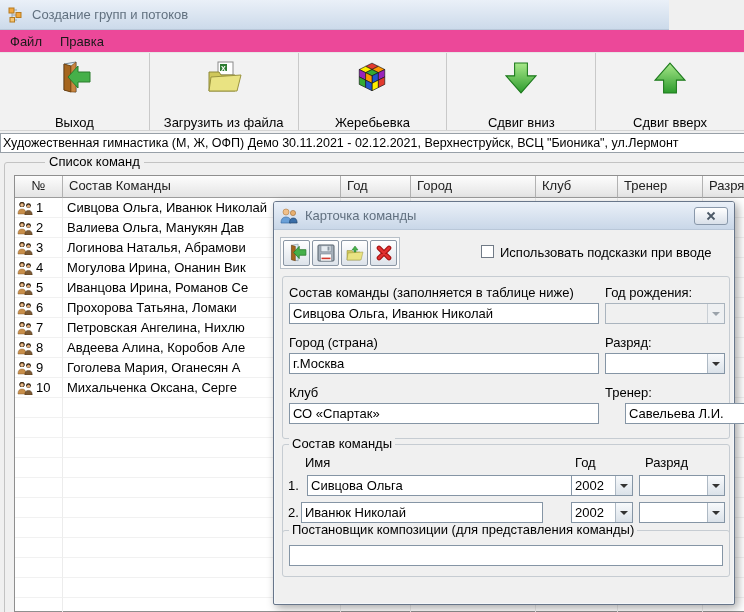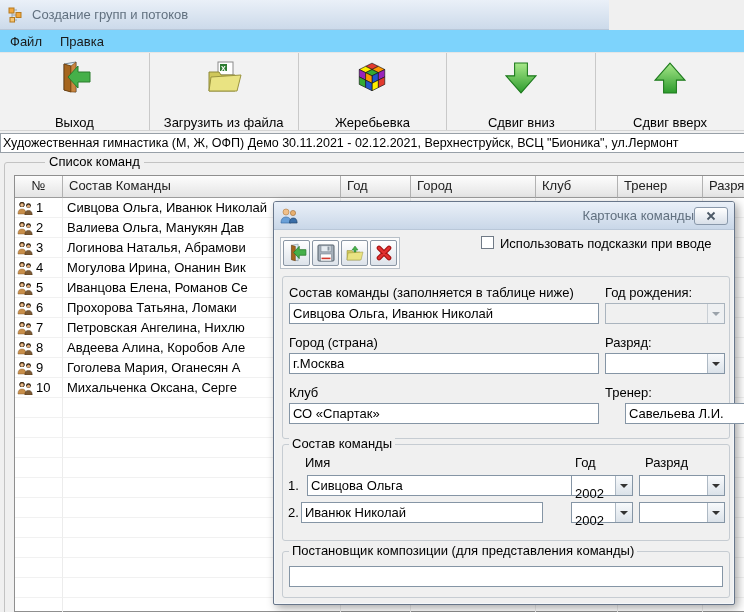--- a/index.html
+++ b/index.html
@@ -3,27 +3,27 @@
 <meta charset="utf-8">
 <style>
   * { margin:0; padding:0; box-sizing:border-box; }
   html,body { background:#444; }
   #screen{
     position:relative; width:744px; height:612px; overflow:hidden;
     background:#f0f0f0; font-family:"Liberation Sans",sans-serif; font-size:13px; color:#000;
   }
   
   .titlebar{
-    position:absolute; left:0; top:0; width:609px; height:30px;
+    position:absolute; left:0; top:0; width:669px; height:30px;
     background:linear-gradient(#eaf0f8,#ccdaea); border-bottom:1px solid #b9c7d8;
     display:flex; align-items:center; padding-left:8px;
   }
   .titlebar .ttl{ color:#61707f; margin-left:8px; }
   .menubar{
-    position:absolute; left:0; top:30px; width:744px; height:23px; background:#7dd3fc;
+    position:absolute; left:0; top:30px; width:744px; height:23px; background:#ec4899;
     display:flex; align-items:center; border-bottom:1px solid #e6e6e6;
   }
   .menu-item{ padding:3px 8px; margin-left:2px; color:#1a1a1a; }
   .toolbar{
     position:absolute; left:0; top:53px; width:744px; height:78px; background:#f2f2f2;
     display:flex; border-bottom:1px solid #d5d5d5;
   }
   .tbtn{
     width:148.8px; height:100%; display:flex; flex-direction:column; align-items:center;
     justify-content:flex-start; padding-top:8px; border-left:1px solid #c9c9c9;
@@ -61,50 +61,50 @@
   }
   .trow .cnum{ display:flex; align-items:center; gap:3px; padding-left:2px; }
   
   #dialog{
     position:absolute; left:273px; top:201px; width:462px; height:404px; z-index:10;
     background:#f0f0f0; border:1px solid #68768a; border-radius:3px 3px 2px 2px;
     box-shadow:3px 3px 10px rgba(0,0,0,.35), inset 0 0 0 1px #f4f7fa;
   }
   .dtitle{
     height:28px; background:linear-gradient(#eaf0f8,#c9d7e8); border-bottom:1px solid #b9c7d8;
-    border-radius:2px 2px 0 0; display:flex; align-items:center; padding:0 6px;text-align:right;
+    border-radius:2px 2px 0 0; display:flex; align-items:center; padding:0 6px;
   }
   .dtitle .ttl{ color:#61707f; margin-left:7px; flex:1; }
   .close-btn{
     width:34px; height:18px; border:1px solid #8998aa; border-radius:3px;
     background:linear-gradient(#ffffff,#d9e0e9); display:flex; align-items:center; justify-content:center;
   }
   .dbody{ position:absolute; left:0; top:28px; right:0; bottom:0; }
   .dtoolbar{
     position:absolute; left:6px; top:7px; width:120px; height:32px; background:#fbfbfb;
     border:1px solid #b8c0c8; display:flex; align-items:center; padding:0 2px; gap:2px;
   }
   .sbtn{
     width:27px; height:26px; border:1px solid #8a96a4; background:linear-gradient(#ffffff,#dde3ea);
     border-radius:2px; display:flex; align-items:center; justify-content:center;
   }
-  .chkrow{ position:absolute; left:207px; top:6px; display:flex; align-items:flex-start; gap:6px; }
+  .chkrow{ position:absolute; left:207px; top:15px; display:flex; align-items:flex-start; gap:6px; }
   .chkbox{ width:13px; height:13px; background:#fff; border:1px solid #707a86; }
   .dgroup{ position:absolute; border:1px solid #c6ccd2; border-radius:3px; background:#f0f0f0; }
   .dgroup > .glabel{ position:absolute; top:-8px; left:6px; background:#f0f0f0; padding:0 3px; line-height:14px; }
   #fields-group{ left:8px; top:46px; width:448px; height:163px; }
   #members-group{ left:8px; top:214px; width:448px; height:97px; }
-  #composer-group{ left:8px; top:321px; width:448px; height:47px; }
+  #composer-group{ left:8px; top:300px; width:448px; height:47px; }
   .flabel{ position:absolute; white-space:nowrap; }
   .tb{
     position:absolute; height:21px; background:#fff; border:1px solid #8595a5;
     font-family:"Liberation Sans",sans-serif; font-size:13px; padding:0 3px; color:#000;
   }
   .combo{ position:absolute; height:21px; background:#fff; border:1px solid #8595a5; }
-  .combo .val{ position:absolute; left:3px; top:2px; right:4px; overflow:hidden; white-space:nowrap;margin-top:8px; }
+  .combo .val{ position:absolute; left:3px; top:2px; right:4px; overflow:hidden; white-space:nowrap; }
   .combo .cbtn{
     position:absolute; right:0; top:0; bottom:0; width:17px;
     background:linear-gradient(#f8fafc,#dbe2e9); border-left:1px solid #aeb9c4;
   }
   .combo .cbtn::after{
     content:""; position:absolute; left:4px; top:8px;
     border-left:4px solid transparent; border-right:4px solid transparent; border-top:4px solid #333;
   }
   .combo.disabled{ background:#f0f0f0; border-color:#aab4be; }
   .combo.disabled .cbtn{ background:#eef0f2; border-left-color:#c9cfd5; }
@@ -306,21 +306,21 @@
     <circle cx="5" cy="3.4" r="2.5" fill="#4a3category"></circle>
     <circle cx="5" cy="3.4" r="2.5" fill="#4a3216"></circle>
     <circle cx="5" cy="4" r="1.7" fill="#e8b98a"></circle>
     <path d="M1 13 q0 -5 4 -5 q4 0 4 5 z" fill="#c98f4a" stroke="#8a5d2a" stroke-width="0.5"></path>
     <circle cx="11.5" cy="4.6" r="2.4" fill="#241708"></circle>
     <circle cx="11.5" cy="5.2" r="1.6" fill="#dca878"></circle>
     <path d="M7.8 14 q0 -4.6 3.7 -4.6 q3.7 0 3.7 4.6 z" fill="#7d5a33" stroke="#4d3518" stroke-width="0.5"></path>
   </svg>
 <span>5</span>
           </div>
-          <div class="cell">Иванцова Елена, Романов Се</div>
+          <div class="cell">Иванцова Ирина, Романов Се</div>
           <div class="cell"></div>
           <div class="cell"></div>
           <div class="cell"></div>
           <div class="cell"></div>
           <div class="cell"></div>
         </div>
         <div class="trow">
           <div class="cell cnum">
   <svg width="16" height="14" viewBox="0 0 16 14">
     <circle cx="5" cy="3.4" r="2.5" fill="#4a3category"></circle>

